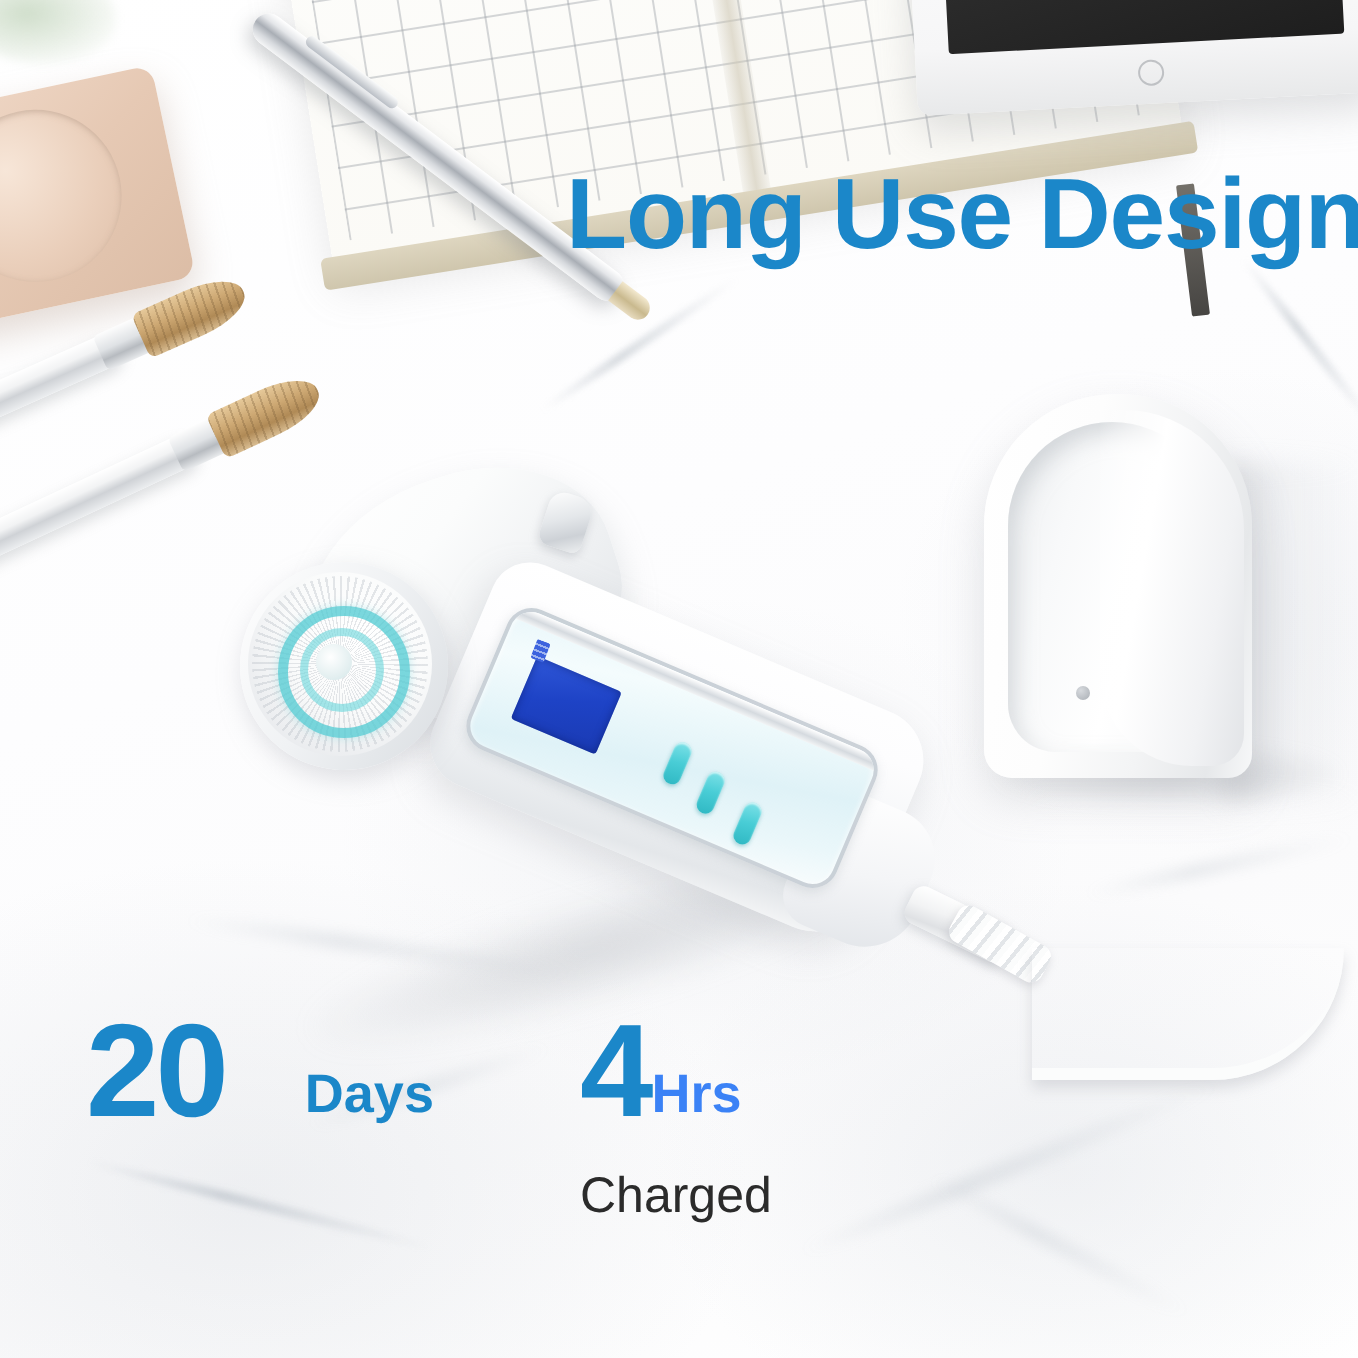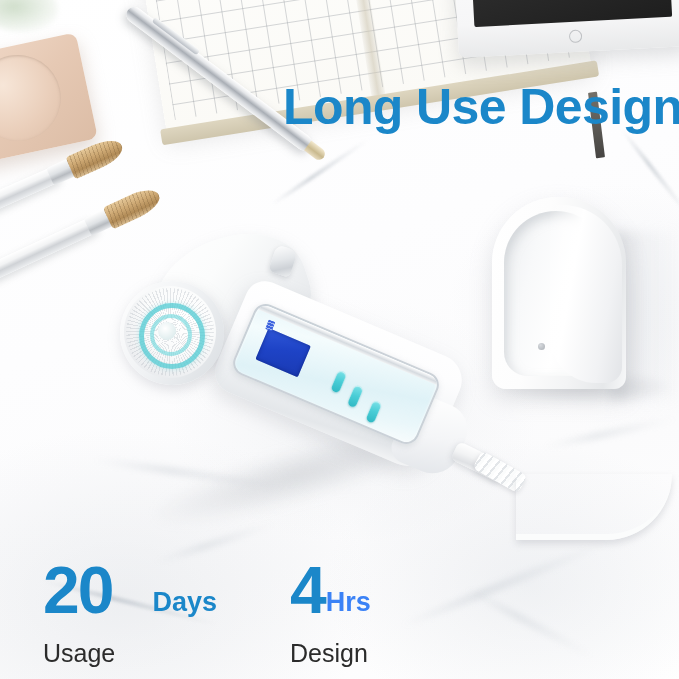--- a/index.html
+++ b/index.html
@@ -452,21 +452,21 @@
   }
   .subhead {
     position: absolute;
     left: 447px; top: 142px;
     font-size: 23px;
     color: #2b2b2b;
     white-space: nowrap;
     line-height: 1;
   }
 
-  .stats { position: absolute; left: 0; top: 557px; width: 679px; height: 120px; }
+  .stats { position: absolute; left: 0; top: 502px; width: 679px; height: 120px; }
   .stat { position: absolute; }
   #stat-usage  { left: 43px; top: 0; }
   #stat-charge { left: 290px; top: 0; }
 
   .stat-row {
     display: flex;
     align-items: baseline;
     line-height: 1;
   }
   .stat-value {
@@ -572,24 +572,23 @@
   <div class="cable-wire"></div>
 
   <div class="headline" style="color: rgb(27, 135, 201);">Long Use Design</div>
 
   <div class="stats">
     <div class="stat" id="stat-usage">
       <div class="stat-row">
         <span class="stat-value" style="color: rgb(27, 135, 201);">20</span>
         <span class="stat-unit" style="color: rgb(27, 135, 201); margin-left: 40px;">Days</span>
       </div>
-      <div class="stat-label" style="color: rgb(43, 43, 43);">Usage</div>
     </div>
     <div class="stat" id="stat-charge">
       <div class="stat-row">
         <span class="stat-value" style="color: rgb(27, 135, 201);">4</span>
         <span class="stat-unit" style="color: #3b82f6;">Hrs</span>
       </div>
-      <div class="stat-label" style="color: rgb(43, 43, 43);">Design</div>
+      <div class="stat-label" style="color: rgb(43, 43, 43);">Charged</div>
     </div>
   </div>
 
 </div>
 
 </body></html>

